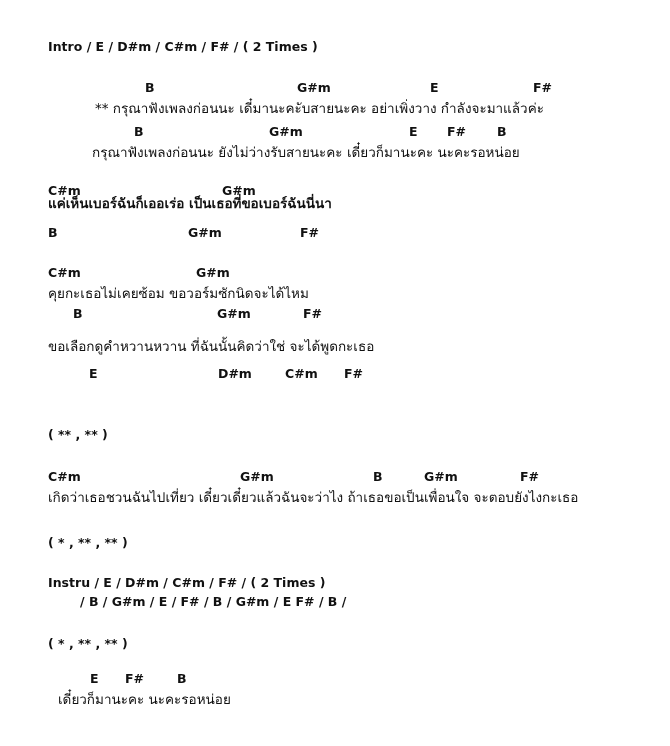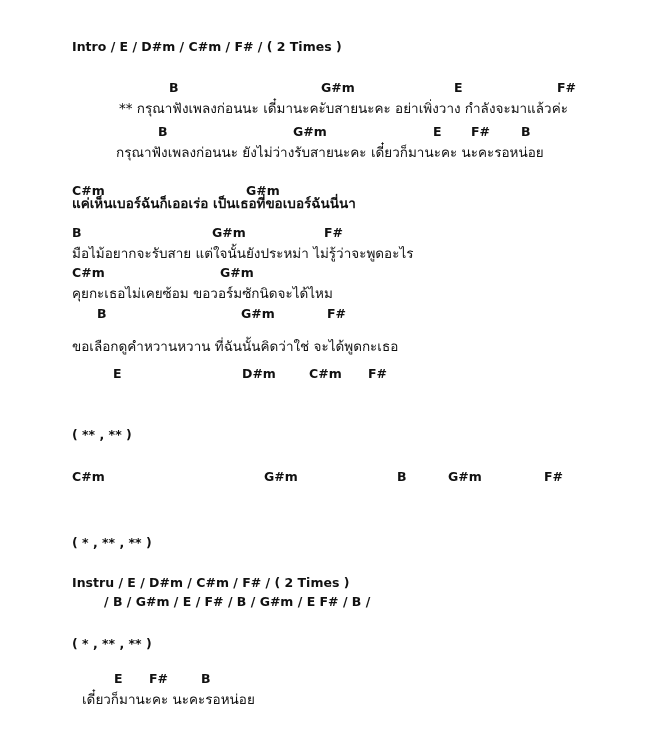--- a/index.html
+++ b/index.html
@@ -14,21 +14,20 @@
     font-family: "DejaVu Sans", "Liberation Sans", sans-serif;
     color: #111111;
     -webkit-font-smoothing: none;
   }
 
   #sheet {
     position: relative;
     width: 622px;
     height: 746px;
     padding: 0;
-    margin-left: 24px;
   }
   .chord {
     position: absolute;
     top: 0;
     font-weight: bold;
     font-size: 12.5px;
     line-height: 17px;
   }
   .lyric {
     position: absolute;
@@ -59,38 +58,38 @@
     <span class="chord" style="position: absolute; left: 409px; top: 123px;">E</span>
     <span class="chord" style="position: absolute; left: 447px; top: 123px;">F#</span>
     <span class="chord" style="position: absolute; left: 497px; top: 123px;">B</span>
     <span class="lyric" style="position: absolute; left: 92px; top: 142px;">กรุณาฟังเพลงก่อนนะ ยังไม่ว่างรับสายนะคะ เดี๋ยวก็มานะคะ นะคะรอหน่อย</span>
     <span class="chord" style="position: absolute; left: 48px; top: 182px;">C#m</span>
     <span class="chord" style="position: absolute; left: 222px; top: 182px;">G#m</span>
     <span class="lyric" style="position: absolute; left: 48px; top: 193px; font-weight: bold;">แค่เห็นเบอร์ฉันก็เออเร่อ เป็นเธอที่ขอเบอร์ฉันนี่นา</span>
     <span class="chord" style="position: absolute; left: 48px; top: 224px;">B</span>
     <span class="chord" style="position: absolute; left: 188px; top: 224px;">G#m</span>
     <span class="chord" style="position: absolute; left: 300px; top: 224px;">F#</span>
-    <span class="lyric" style="position: absolute; left: 48px; top: 243px;">มือไม้อยากจะรับสาย แต่ใจนั้นยังประหม่า ไม่รู้ว่าจะพูดอะไร</span>
     <span class="chord" style="position: absolute; left: 48px; top: 264px;">C#m</span>
     <span class="chord" style="position: absolute; left: 196px; top: 264px;">G#m</span>
     <span class="lyric" style="position: absolute; left: 48px; top: 283px;">คุยกะเธอไม่เคยซ้อม ขอวอร์มซักนิดจะได้ไหม</span>
     <span class="chord" style="position: absolute; left: 73px; top: 305px;">B</span>
     <span class="chord" style="position: absolute; left: 217px; top: 305px;">G#m</span>
     <span class="chord" style="position: absolute; left: 303px; top: 305px;">F#</span>
     <span class="lyric" style="position: absolute; left: 48px; top: 336px;">ขอเลือกดูคำหวานหวาน ที่ฉันนั้นคิดว่าใช่ จะได้พูดกะเธอ</span>
     <span class="chord" style="position: absolute; left: 89px; top: 365px;">E</span>
     <span class="chord" style="position: absolute; left: 218px; top: 365px;">D#m</span>
     <span class="chord" style="position: absolute; left: 285px; top: 365px;">C#m</span>
     <span class="chord" style="position: absolute; left: 344px; top: 365px;">F#</span>
     <span class="plain" style="position: absolute; left: 48px; top: 425px;">( ** , ** )</span>
     <span class="chord" style="position: absolute; left: 48px; top: 468px;">C#m</span>
     <span class="chord" style="position: absolute; left: 240px; top: 468px;">G#m</span>
     <span class="chord" style="position: absolute; left: 373px; top: 468px;">B</span>
     <span class="chord" style="position: absolute; left: 424px; top: 468px;">G#m</span>
     <span class="chord" style="position: absolute; left: 520px; top: 468px;">F#</span>
+    <span class="lyric" style="position: absolute; left: 48px; top: 487px;">เกิดว่าเธอชวนฉันไปเที่ยว เดี๋ยวเดี๋ยวแล้วฉันจะว่าไง ถ้าเธอขอเป็นเพื่อนใจ จะตอบยังไงกะเธอ</span>
     <span class="plain" style="position: absolute; left: 48px; top: 533px;">( * , ** , ** )</span>
     <span class="plain" style="position: absolute; left: 48px; top: 573px;">Instru  / E / D#m / C#m / F# / ( 2 Times )</span>
     <span class="plain" style="position: absolute; left: 80px; top: 592px;">/ B / G#m / E / F# / B / G#m / E F# / B /</span>
     <span class="plain" style="position: absolute; left: 48px; top: 634px;">( * , ** , ** )</span>
     <span class="chord" style="position: absolute; left: 90px; top: 670px;">E</span>
     <span class="chord" style="position: absolute; left: 125px; top: 670px;">F#</span>
     <span class="chord" style="position: absolute; left: 177px; top: 670px;">B</span>
     <span class="lyric" style="position: absolute; left: 58px; top: 689px;">เดี๋ยวก็มานะคะ นะคะรอหน่อย</span>
   </div>
 

